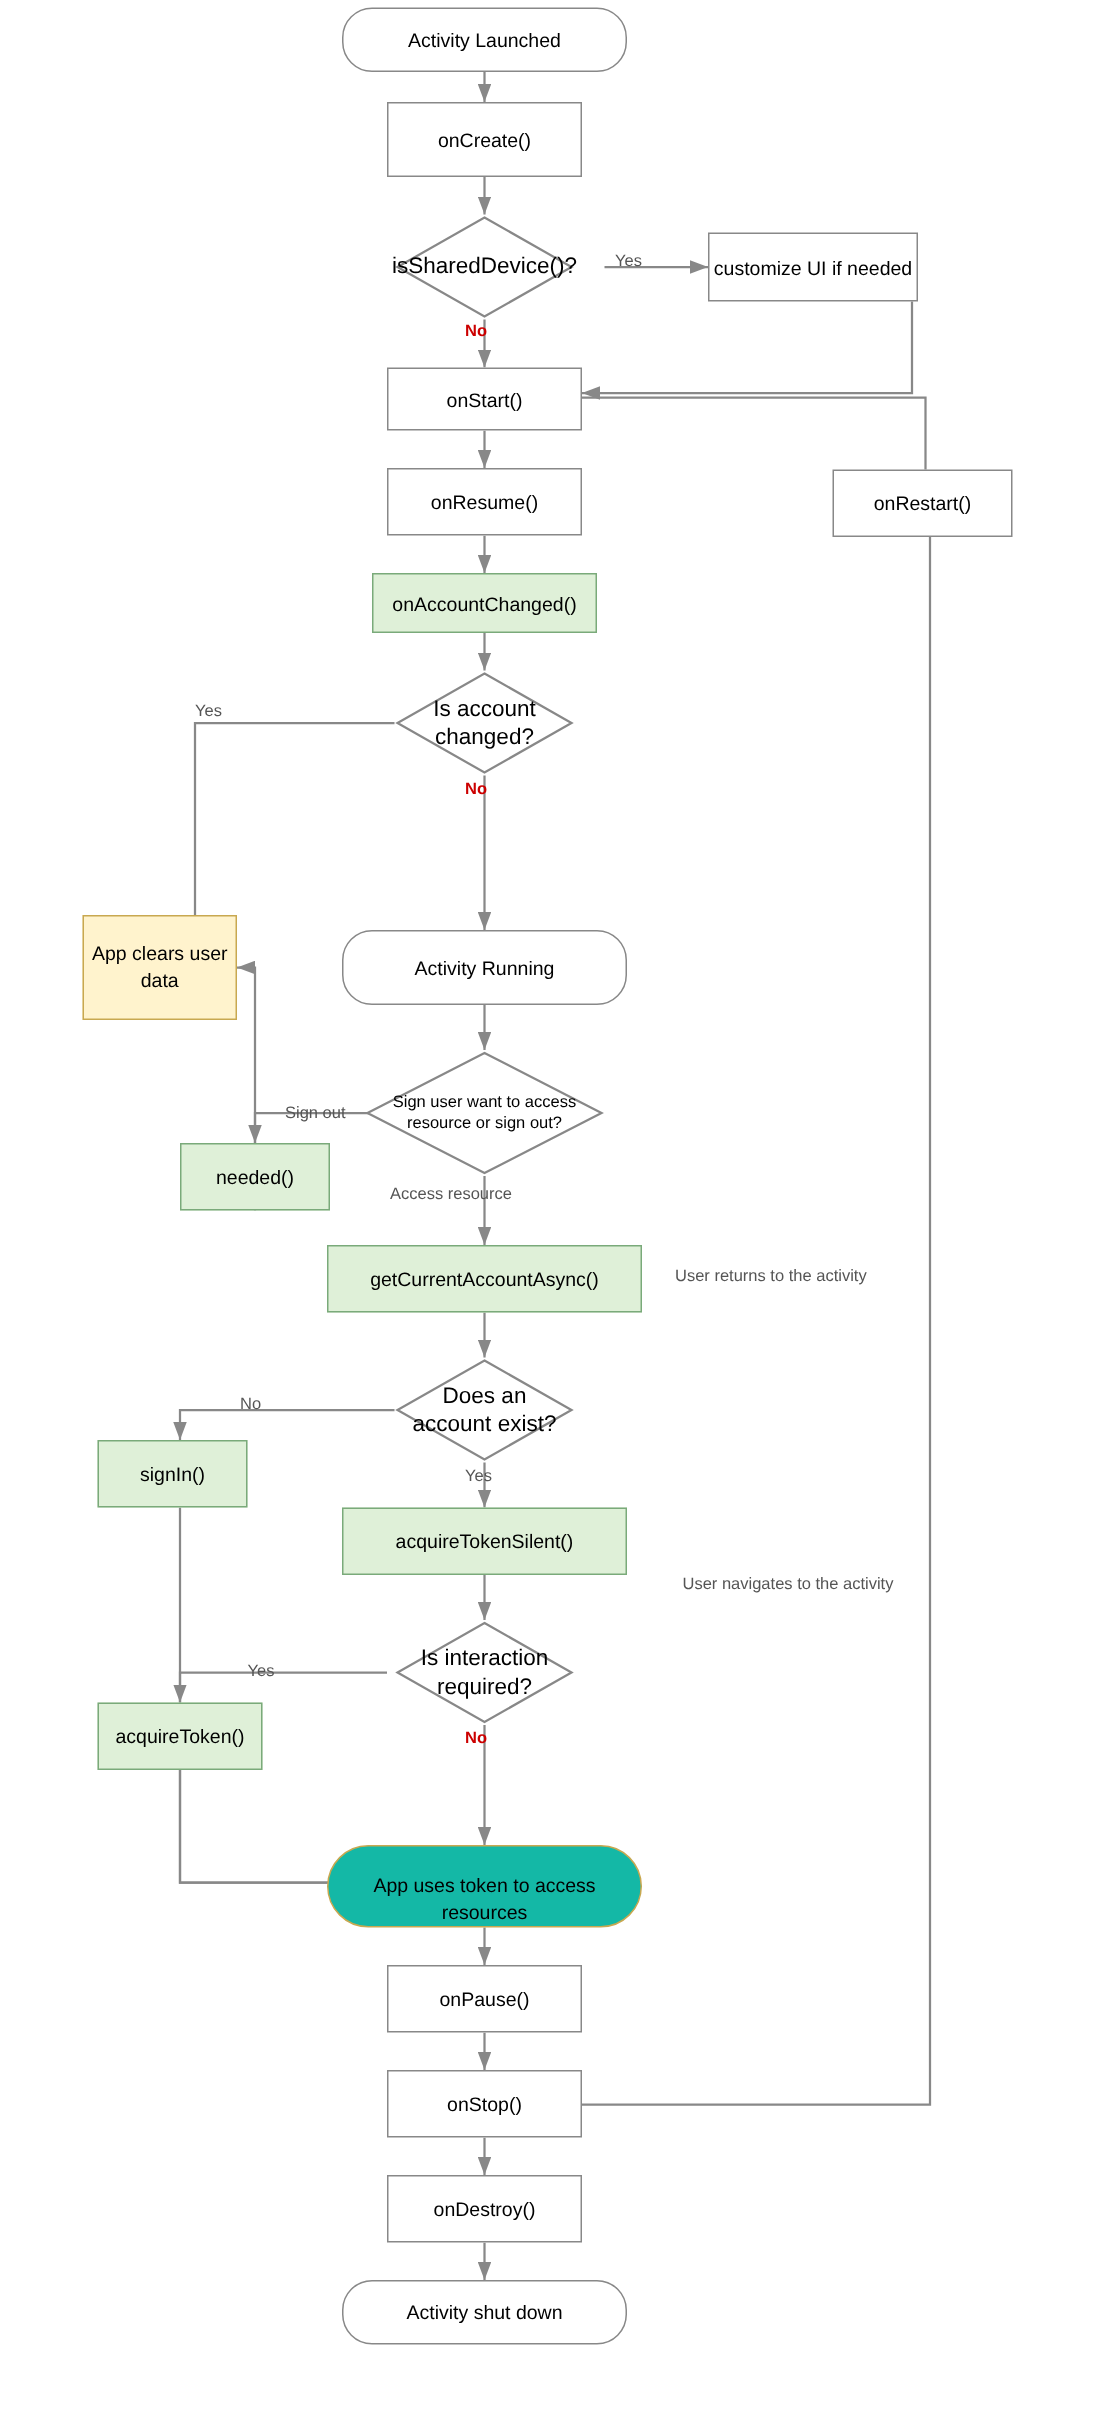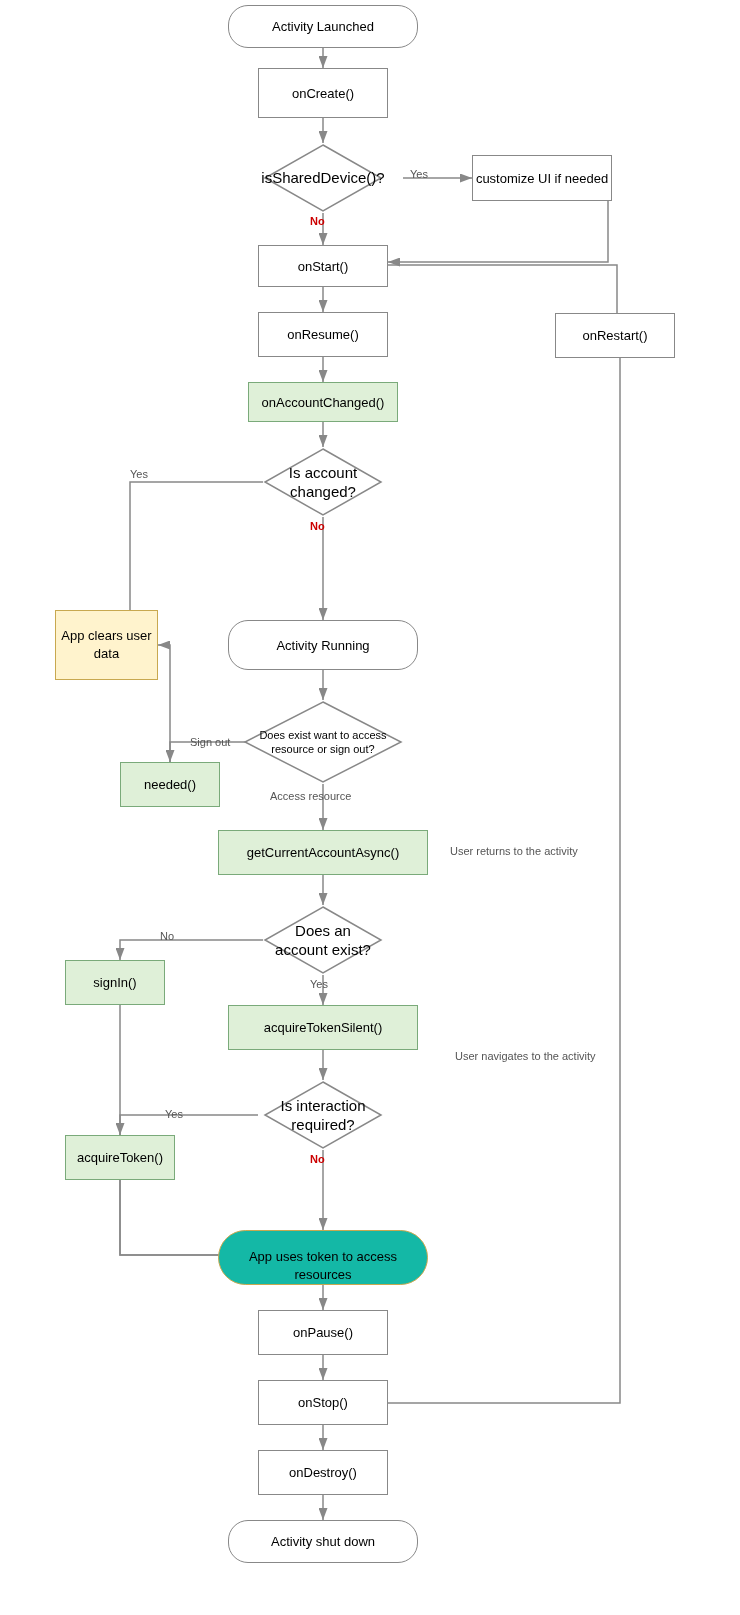--- a/index.html
+++ b/index.html
@@ -222,27 +222,27 @@
 
   <div class="shape rounded-rect" style="left:228px; top:620px; width:190px; height:50px;">
     <span>Activity Running</span>
   </div>
 
   <div class="diamond" style="left:243px; top:700px; width:160px; height:84px;">
     <div class="diamond-inner">
       <svg class="diamond-bg" viewBox="0 0 160 84" xmlns="http://www.w3.org/2000/svg">
         <polygon points="80,2 158,42 80,82 2,42" fill="white" stroke="#888" stroke-width="1.5"></polygon>
       </svg>
-      <span class="diamond-label" style="font-size:11px; line-height:1.3;">Does exist want to access resource or sign out?</span>
+      <span class="diamond-label" style="font-size:11px; line-height:1.3;">Sign user want to access resource or sign out?</span>
     </div>
   </div>
 
   <div class="arrow-label" style="left:190px; top:736px;">Sign out</div>
 
-  <div class="arrow-label" style="left:270px; top:790px;">Access resource</div>
+  <div class="arrow-label" style="left:260px; top:790px;">Access resource</div>
 
   <div class="shape rect-green" style="left:120px; top:762px; width:100px; height:45px;">
     <span>needed()</span>
   </div>
 
   <div class="shape rect-green" style="left:218px; top:830px; width:210px; height:45px;">
     <span>getCurrentAccountAsync()</span>
   </div>
 
   <div class="diamond" style="left:263px; top:905px; width:120px; height:70px;">

